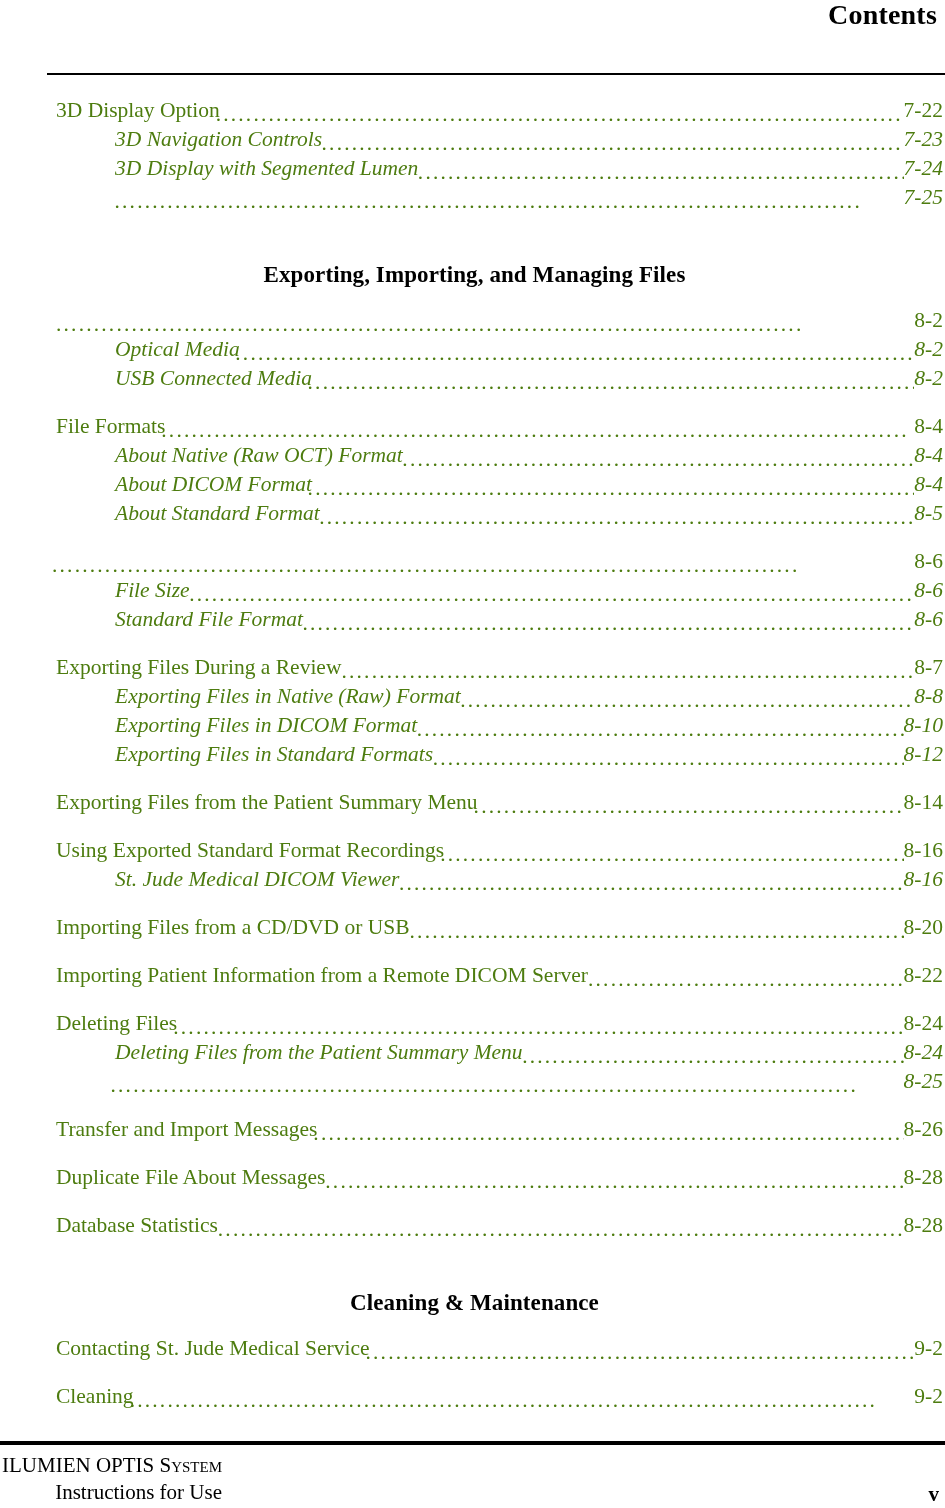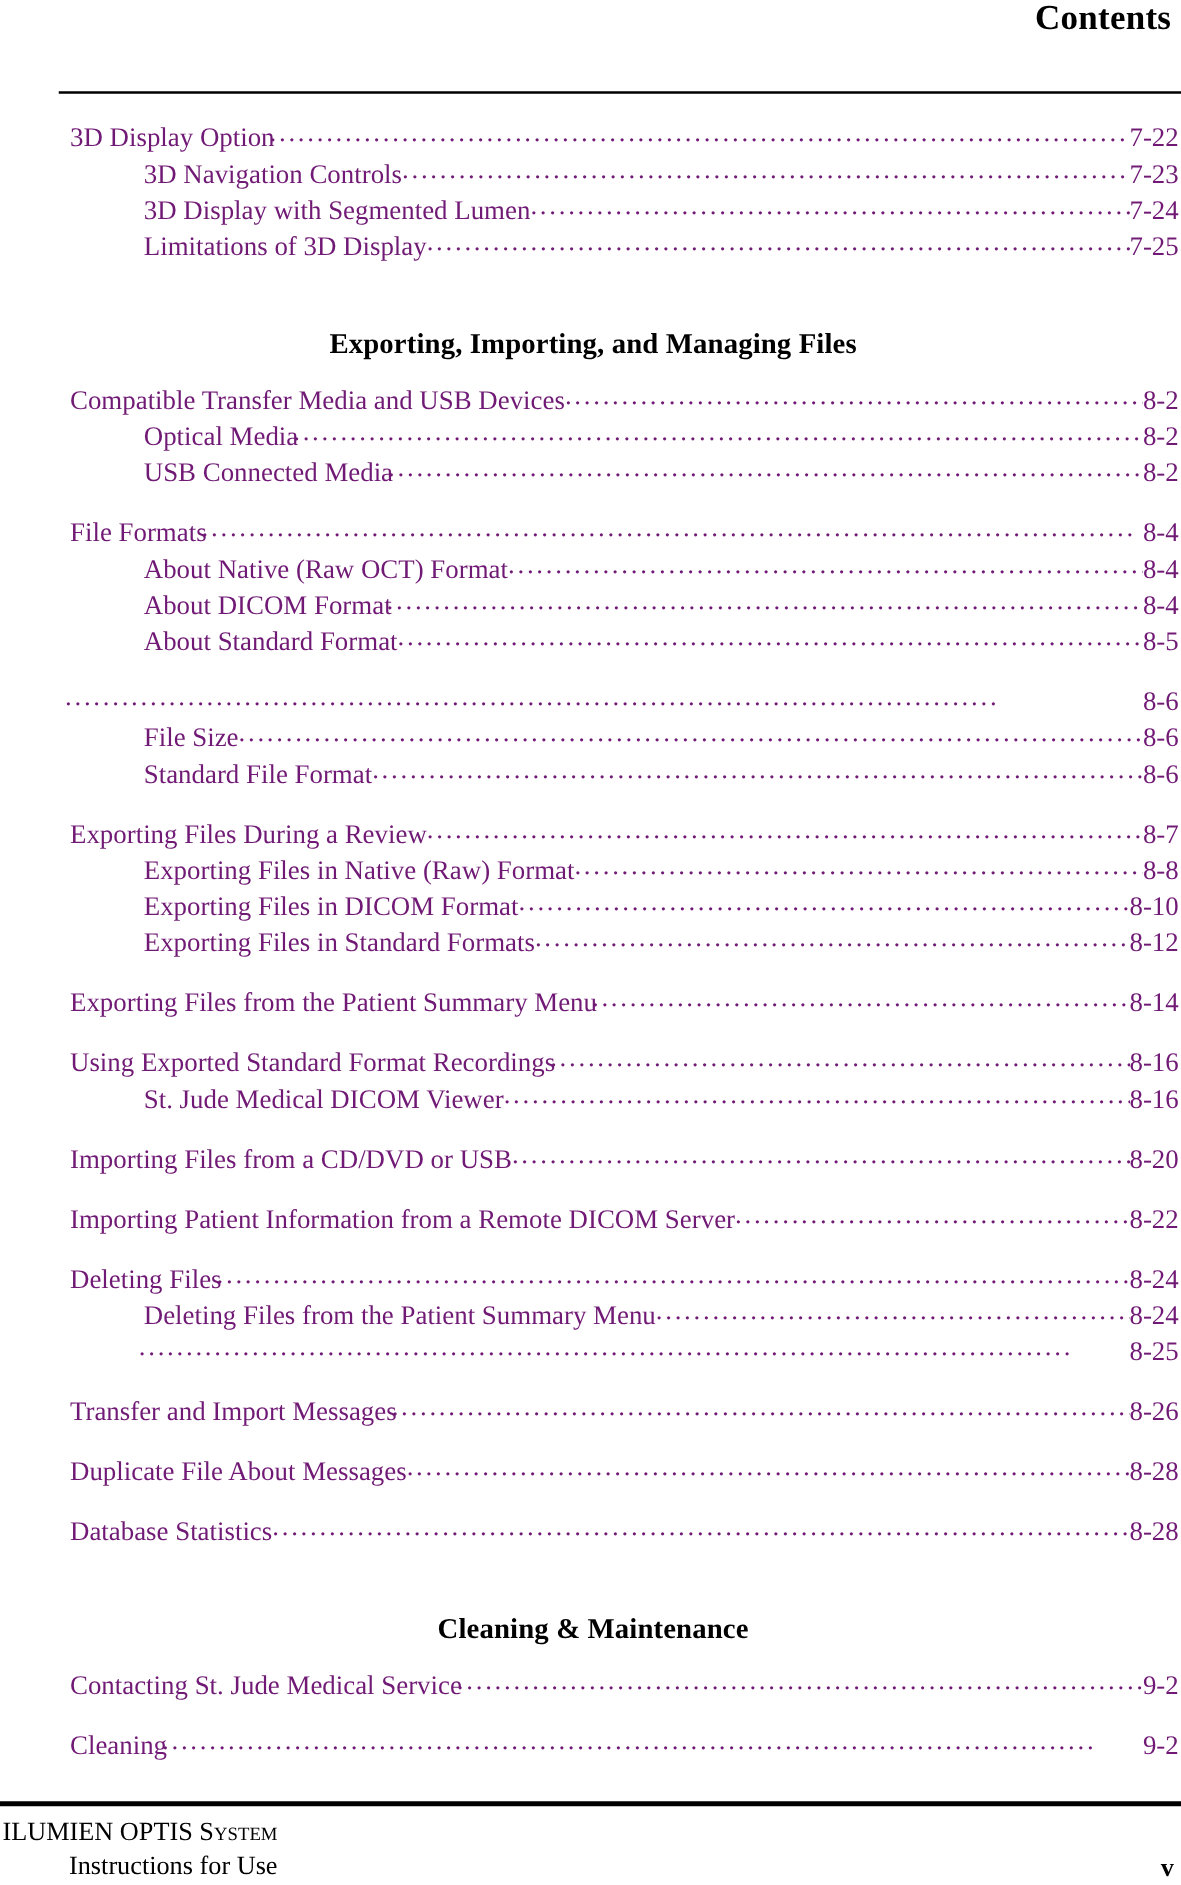--- a/index.html
+++ b/index.html
@@ -71,32 +71,33 @@
 
   .group {
     margin-bottom: 19px;
   }
   .group:last-child {
     margin-bottom: 0;
   }
 
   .toc-entry {
     display: flex;
-    align-items: flex-start;
-    color: #701a75;
+    align-items: flex-end;
+    color: #4d7c0f;
     font-size: 21.5px;
     line-height: 29px;
     white-space: nowrap;
     padding-right: 2px;
   }
   .toc-entry.level-1 {
     padding-left: 56px;
   }
   .toc-entry.level-2 {
     padding-left: 115px;
+    font-style: italic;
   }
 
   .entry-text {
     flex: 0 0 auto;
   }
   .leader {
     flex: 1 1 auto;
     overflow: hidden;
     white-space: nowrap;
     margin: 0 0px;
@@ -182,31 +183,29 @@
             <span class="entry-text">3D Navigation Controls</span>
             <span class="leader"></span>
             <span class="entry-page">7-23</span>
           </div>
           <div class="toc-entry level-2">
             <span class="entry-text">3D Display with Segmented Lumen</span>
             <span class="leader"></span>
             <span class="entry-page">7-24</span>
           </div>
           <div class="toc-entry level-2">
-            <span class="entry-text">Limitations of 3D Display</span>
             <span class="leader"></span>
             <span class="entry-page">7-25</span>
           </div>
         </div>
       </div>
       <div class="chapter">
         <div class="chapter-title">Exporting, Importing, and Managing Files</div>
         <div class="group">
           <div class="toc-entry level-1">
-            <span class="entry-text">Compatible Transfer Media and USB Devices</span>
             <span class="leader"></span>
             <span class="entry-page">8-2</span>
           </div>
           <div class="toc-entry level-2 tight">
             <span class="entry-text">Optical Media</span>
             <span class="leader"></span>
             <span class="entry-page">8-2</span>
           </div>
           <div class="toc-entry level-2 tight">
             <span class="entry-text">USB Connected Media</span>

